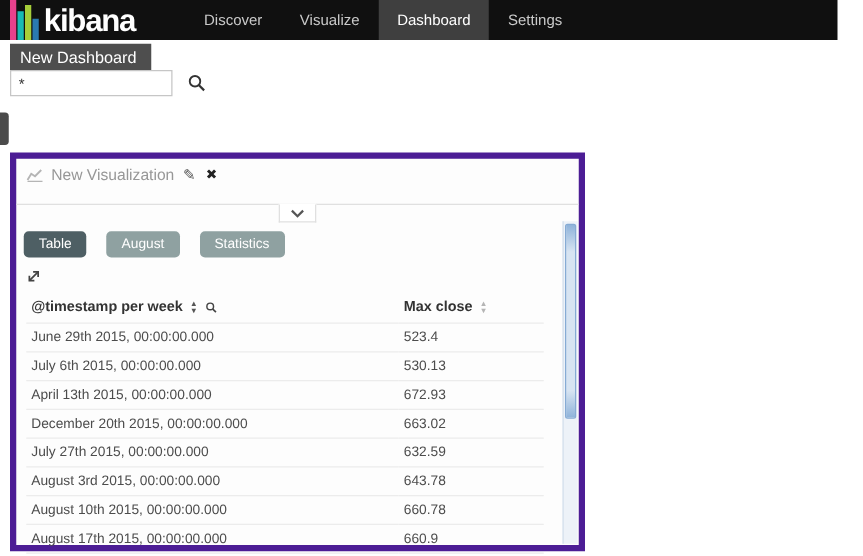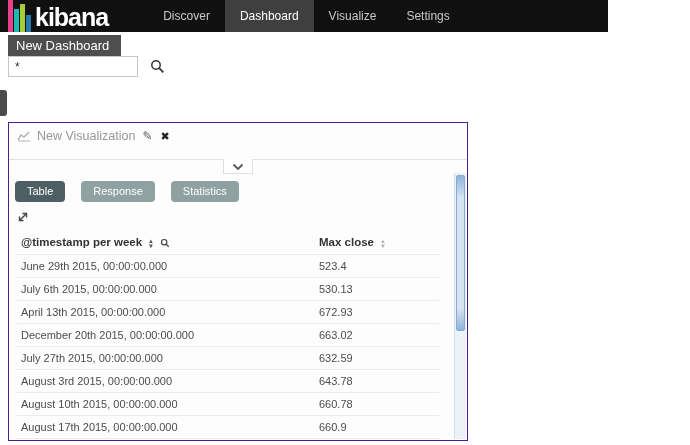--- a/index.html
+++ b/index.html
@@ -2,42 +2,42 @@
 <html style="--stripe-1: #e8418c; --stripe-2: #18bab4; --stripe-3: #a6ce39; --stripe-4: #2a7ab0; --tab-active: #4e5f64; --tab-inactive: #8fa1a1; --scroll-thumb: #8fb3da;"><head>
 <meta charset="utf-8">
 <style>
   * { box-sizing: border-box; margin: 0; padding: 0; }
   html,body { background:#fff; }
   body { font-family: "Liberation Sans", sans-serif; }
 
   .screen { position:relative; width:690px; height:445px; overflow:hidden; background:#ffffff; }
 
   
-  .topbar { position:absolute; top:0; left:0; width:608px; height:32px; background:#101010; display:flex; align-items:center; }
+  .topbar { position:absolute; top:0; left:0; width:670px; height:32px; background:#101010; display:flex; align-items:center; }
   .brand { display:flex; align-items:flex-end; height:32px; padding-left:8px; cursor:pointer; }
   .stripes { display:flex; align-items:flex-end; height:32px; margin-right:3px; }
   .stripes span { width:5px; margin-right:1px; display:block; }
   .stripes .s1 { height:32px; background:var(--stripe-1,#e8418c); }
   .stripes .s2 { height:23px; background:var(--stripe-2,#18bab4); }
   .stripes .s3 { height:28px; background:var(--stripe-3,#a6ce39); }
   .stripes .s4 { height:17px; background:var(--stripe-4,#2a7ab0); }
   .brand-text { color:#fff; font-weight:bold; font-size:25px; line-height:30px; letter-spacing:-1px; }
   .nav { display:flex; height:32px; margin-left:40px; }
   .nav-item { color:#c9c9c9; font-size:12px; line-height:32px; padding:0 15px; cursor:pointer; text-decoration:none; }
   .nav-item.active { background:#3f3f3f; color:#ffffff; }
 
   
   .title-badge { position:absolute; top:35px; left:8px; background:#4e4e4e; color:#fff; font-size:13px; padding:3px 12px 8px 8px; }
   .search-row { position:absolute; top:56px; left:8px; display:flex; align-items:center; }
   .search-input { width:130px; height:21px; border:1px solid #c6c6c6; font-size:12px; padding:0 6px; color:#333; outline:none; }
   .search-btn { background:none; border:none; margin-left:12px; cursor:pointer; display:flex; align-items:center; }
   .collapse-handle { position:absolute; left:0; top:90px; width:7px; height:26px; background:#4b4b4b; border-radius:0 3px 3px 0; cursor:pointer; }
 
   
-  .panel { position:absolute; left:8px; top:122px; width:460px; height:319px; background:#fdfdfd; border:1px solid #4c1d95; }
+  .panel { position:absolute; left:8px; top:122px; width:460px; height:319px; background:#fdfdfd; border:5px solid #4c1d95; }
   .panel-header { display:flex; align-items:center; gap:6px; padding:6px 8px 4px 8px; color:#979797; font-size:12.5px; }
   .panel-header .icon-btn { background:none; border:none; cursor:pointer; font-size:12px; color:#555; line-height:12px; padding:0 1px; }
   .panel-header .icon-btn.close { color:#222; font-size:11px; }
   .viz-area { height:12px; }
   .divider { border-top:1px solid #e0e0e0; }
   .chevron-tab { width:30px; height:15px; margin:-1px auto 0 auto; background:#ffffff; border:1px solid #e0e0e0; border-top:1px solid #ffffff; display:flex; align-items:center; justify-content:center; cursor:pointer; }
 
   .spy { position:relative; padding:7px 18px 0 6px; }
   .spy-tabs { display:flex; gap:16px; margin-bottom:9px; }
   .spy-tab { background:var(--tab-inactive,#8fa1a1); color:#fff; border:none; border-radius:4px; padding:4px 12px 5px 12px; font-size:11px; cursor:pointer; font-family:inherit; }
@@ -68,22 +68,22 @@
         <span class="s1"></span>
           <span class="s2"></span>
           <span class="s3"></span>
           <span class="s4"></span>
       </div>
       <span class="brand-text">kibana</span>
     </div>
     <nav class="nav">
 
     <a class="nav-item">Discover</a>
+        <a class="nav-item">Visualize</a>
         <a class="nav-item active">Dashboard</a>
-        <a class="nav-item">Visualize</a>
         <a class="nav-item">Settings</a>
       </nav>
   </header>
 
   <div class="title-badge">New Dashboard</div>
 
   <div class="search-row">
     <input class="search-input" value="*" style="">
     <button class="search-btn">
       <svg width="15" height="15" viewBox="0 0 15 15">
@@ -113,21 +113,21 @@
         <svg width="12" height="8" viewBox="0 0 12 8">
           <polyline points="1.5,1.5 6,6 10.5,1.5" fill="none" stroke="#555" stroke-width="1.8"></polyline>
         </svg>
       </div>
     </div>
 
     <div class="spy">
       <div class="spy-tabs">
 
       <button class="spy-tab active">Table</button>
-          <button class="spy-tab">Response</button>
+          <button class="spy-tab">August</button>
           <button class="spy-tab">Statistics</button>
         </div>
 
       <button class="expand-btn">
         <svg width="12" height="12" viewBox="0 0 12 12">
           <line x1="2.5" y1="9.5" x2="9.5" y2="2.5" stroke="#444" stroke-width="1.4"></line>
           <polyline points="5.5,2.5 9.5,2.5 9.5,6.5" fill="none" stroke="#444" stroke-width="1.4"></polyline>
           <polyline points="2.5,5.5 2.5,9.5 6.5,9.5" fill="none" stroke="#444" stroke-width="1.4"></polyline>
         </svg>
       </button>

